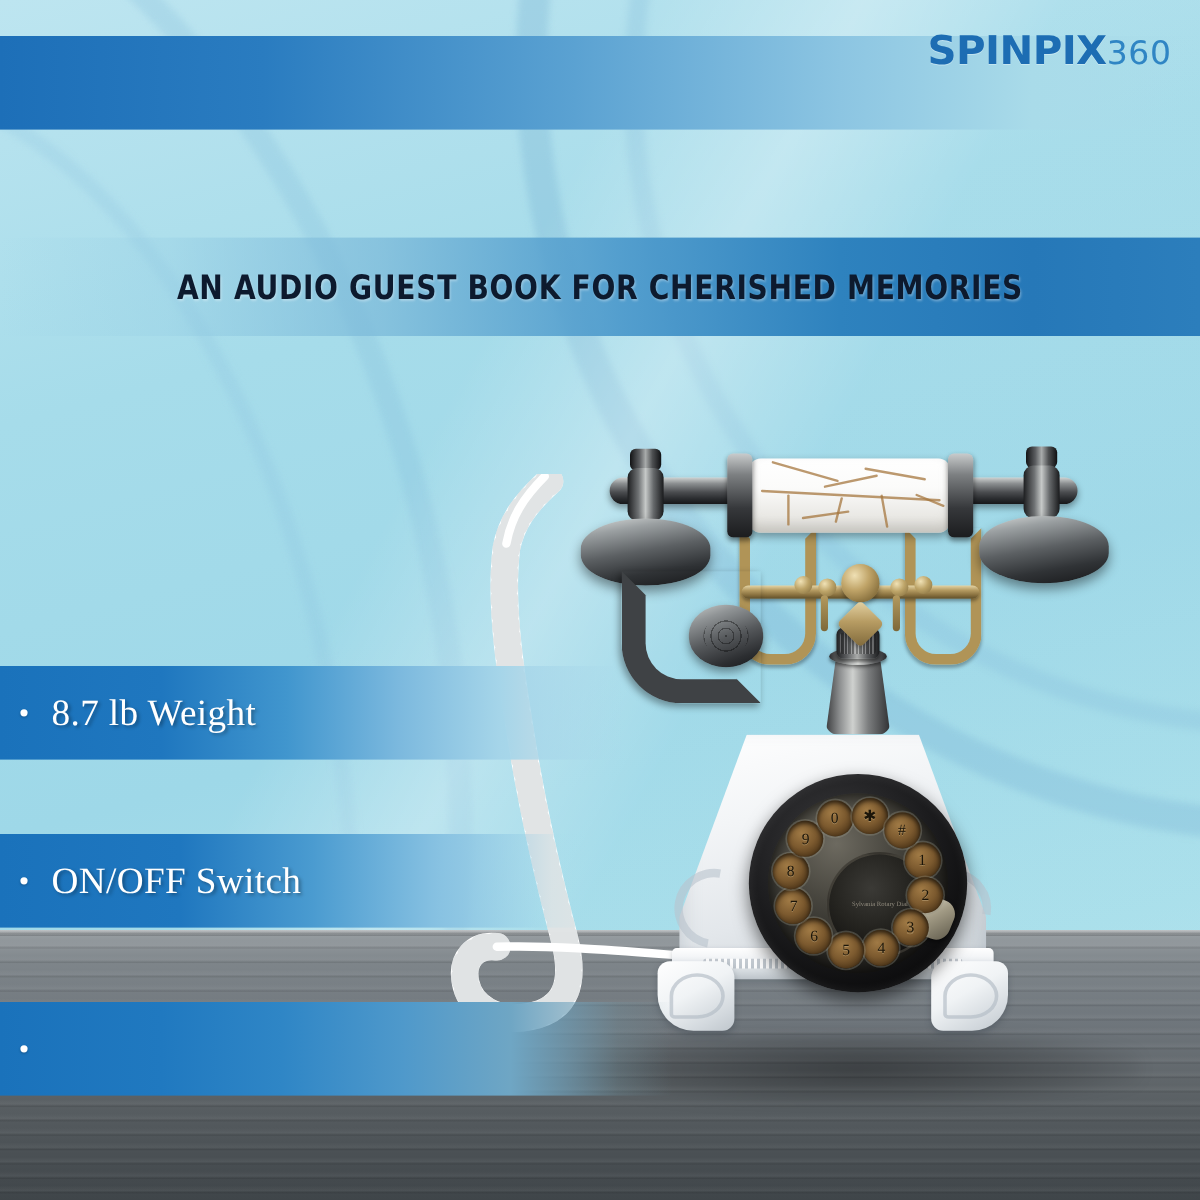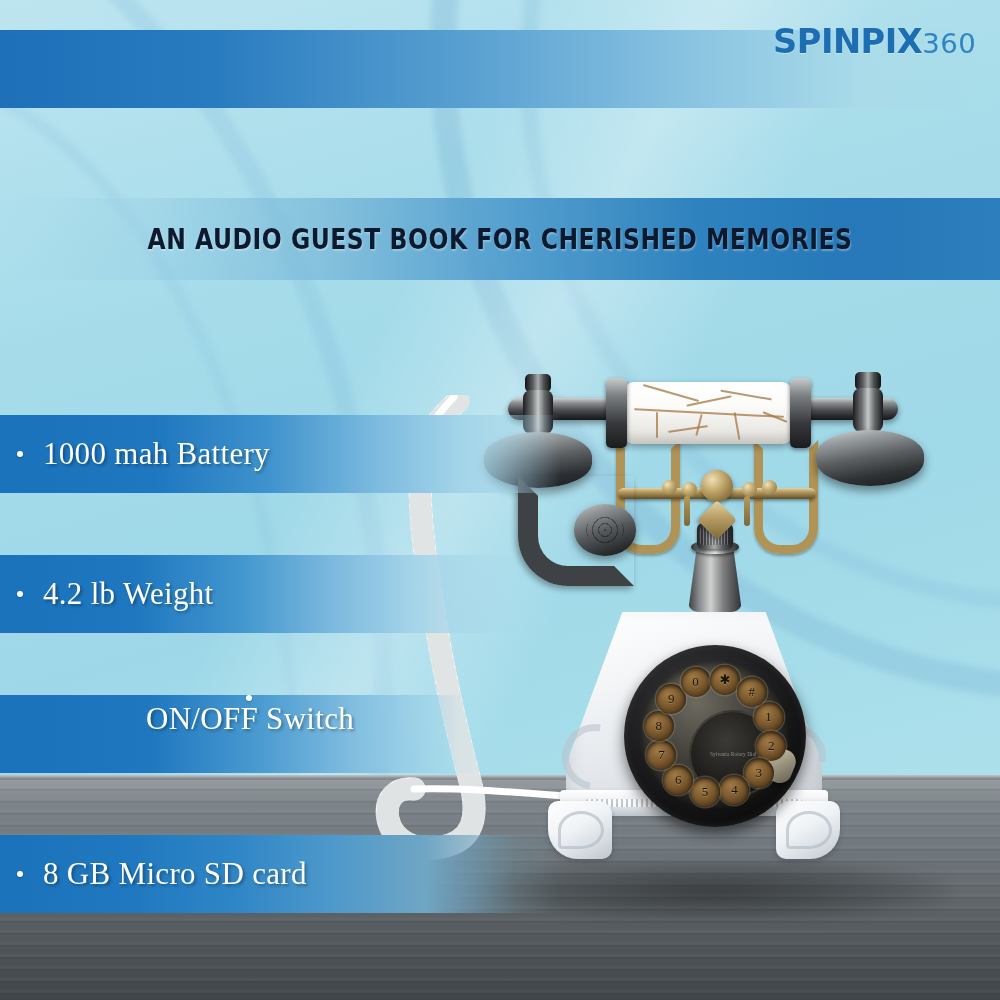--- a/index.html
+++ b/index.html
@@ -602,37 +602,31 @@
 
   <div class="header-band"></div>
 
   <div class="logo">
     <span class="logo-main">SPINPIX</span><span class="logo-sub">360</span>
   </div>
 
   <div class="subtitle-band"></div>
   <div class="subtitle-text">AN AUDIO GUEST BOOK FOR CHERISHED MEMORIES</div>
 
-  <div class="spec-band" id="band0" style="top:415px; width:560px;
-       background:linear-gradient(90deg,#1a72bb 0%,#1f77bf 28%,#3f93cd 48%,#79b8de 66%,#a3d4e8 82%,rgba(166,220,234,0) 100%);">
-    <div class="spec-bullet"></div>
-    <div class="spec-text">1000 mah Battery</div>
-  </div>
 
   <div class="spec-band" id="band1" style="top:555px; width:520px;
        background:linear-gradient(90deg,#1a72bb 0%,#1f77bf 26%,#4196ce 46%,#7cb9de 64%,#a5d5e9 80%,rgba(166,220,234,0) 100%);">
     <div class="spec-bullet"></div>
-    <div class="spec-text">4.2 lb Weight</div>
+    <div class="spec-text">8.7 lb Weight</div>
   </div>
 
   <div class="spec-band" id="band2" style="top:695px; width:500px;
-       background:linear-gradient(90deg,#1a72bb 0%,#1f77bf 30%,#4a9bd0 52%,#85c0e1 72%,rgba(166,220,234,0.15) 92%,rgba(166,220,234,0) 100%);flex-direction:column;">
+       background:linear-gradient(90deg,#1a72bb 0%,#1f77bf 30%,#4a9bd0 52%,#85c0e1 72%,rgba(166,220,234,0.15) 92%,rgba(166,220,234,0) 100%);">
     <div class="spec-bullet"></div>
     <div class="spec-text">ON/OFF Switch</div>
   </div>
 
   <div class="spec-band" id="band3" style="top:835px; width:560px;
        background:linear-gradient(90deg,#1a72bb 0%,#2079c0 24%,#2f86c6 42%,#4f99cb 60%,#6fa6c4 76%,rgba(110,150,165,0.25) 92%,rgba(110,150,165,0) 100%);">
     <div class="spec-bullet"></div>
-    <div class="spec-text">8 GB Micro SD card</div>
   </div>
 
 </div>
 
 </body></html>

